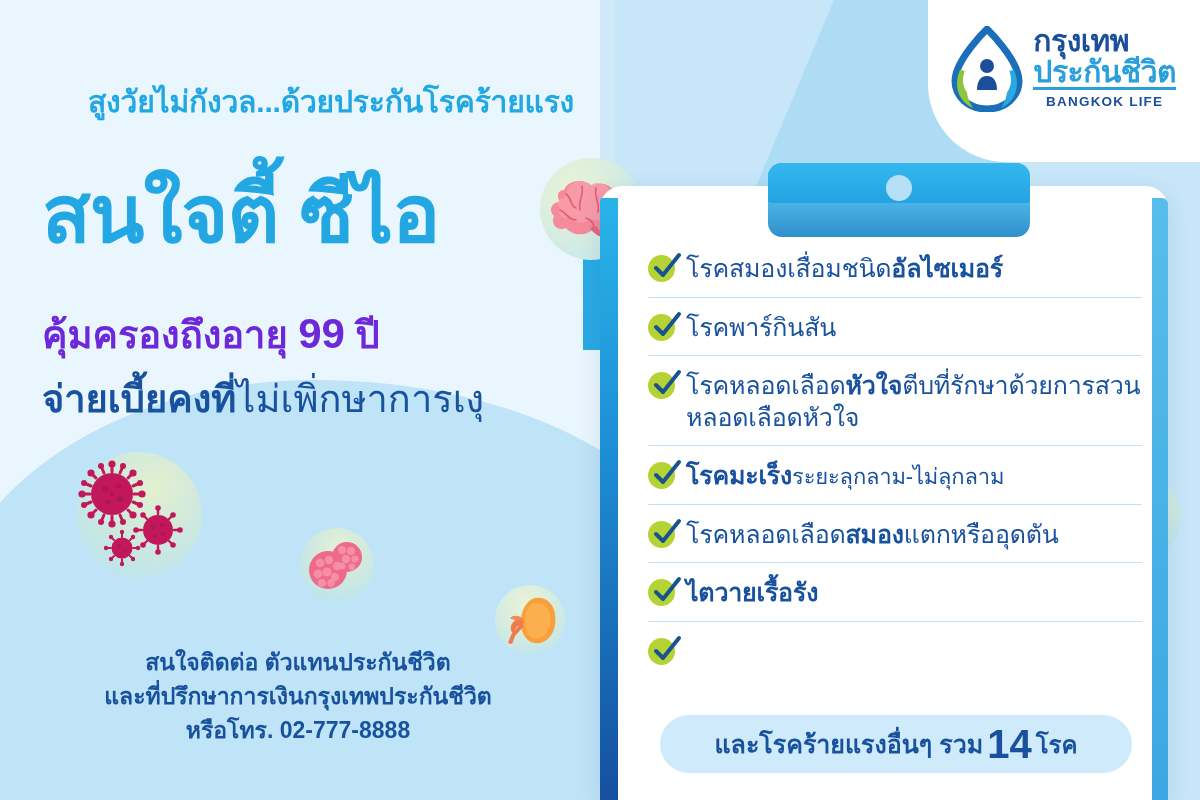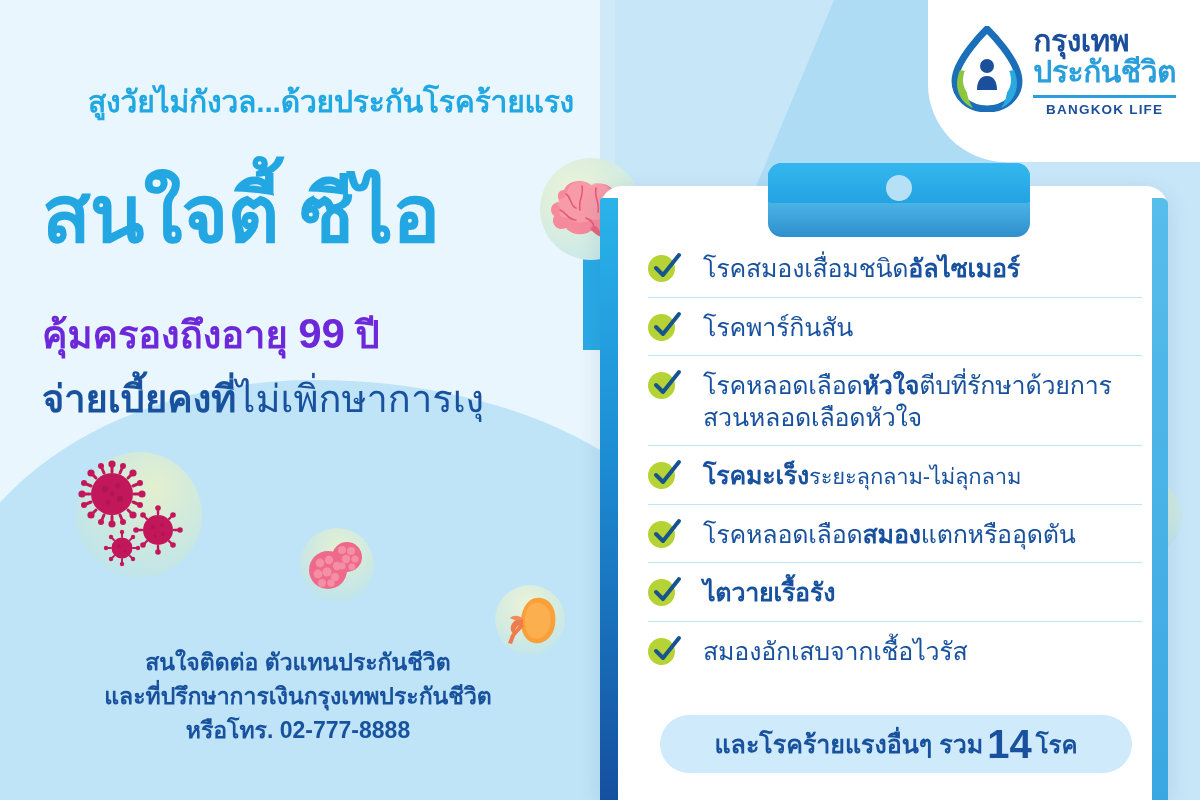--- a/index.html
+++ b/index.html
@@ -214,21 +214,21 @@
   
   .list {
     position:absolute;
     left:648px; top:252px;
     width:494px;
   }
   .item {
     position:relative;
     display:flex;
     align-items:flex-start;
-    gap:27px;
+    gap:10px;
     padding:0 0 12px 0;
     border-bottom:1.5px solid #bfe3f5;
     margin-bottom:13px;
     min-height:42px;
   }
   .item:last-of-type { border-bottom:none; }
   .item.two-line { min-height:76px; }
   .check {
     flex:0 0 auto;
     width:28px; height:28px;
@@ -285,21 +285,21 @@
     gap:10px;
   }
   .logo-mark { width:72px; height:86px; position:relative; }
   .logo-text { display:flex; flex-direction:column; line-height:1; }
   .logo-l1 {
     font-size:30px; font-weight:700; color:#1b4f9c; letter-spacing:-0.5px;
   }
   .logo-l2 {
     font-size:30px; font-weight:700; color:#2a9fdc; letter-spacing:-0.5px;
     border-bottom:3px solid #2a9fdc;
-    padding-bottom:8px; margin-top:1px;
+    padding-bottom:0; margin-top:1px;
   }
   .logo-l3 {
     font-size:13.5px; font-weight:700; color:#1b4f9c;
     letter-spacing:1.2px; margin-top:5px; text-align:center;
   }
 </style>
 </head>
 <body>
 
 <div id="poster">
@@ -602,21 +602,20 @@
       <span class="item-text bold"><span>ไตวายเรื้อรัง</span></span>
     </div>
 
     <div class="item">
       <span class="check">
         <span class="disc"></span>
         <svg viewBox="0 0 34 34" xmlns="http://www.w3.org/2000/svg">
           <path d="M7 18 L14 25 L30 5" fill="none" stroke="#16538f" stroke-width="4" stroke-linecap="round" stroke-linejoin="round"></path>
         </svg>
       </span>
-      <span class="item-text"><span>สมองอักเสบจากเชื้อไวรัส</span></span>
     </div>
   </div>
 
   <div class="badge">
     <span>และโรคร้ายแรงอื่นๆ รวม </span>
       <span class="big">14</span>
       <span class="tail">โรค</span>
   </div>
 
 </div>

